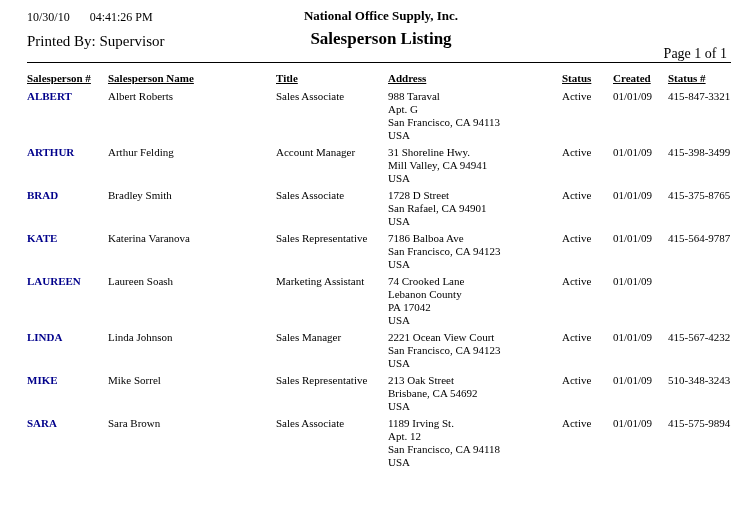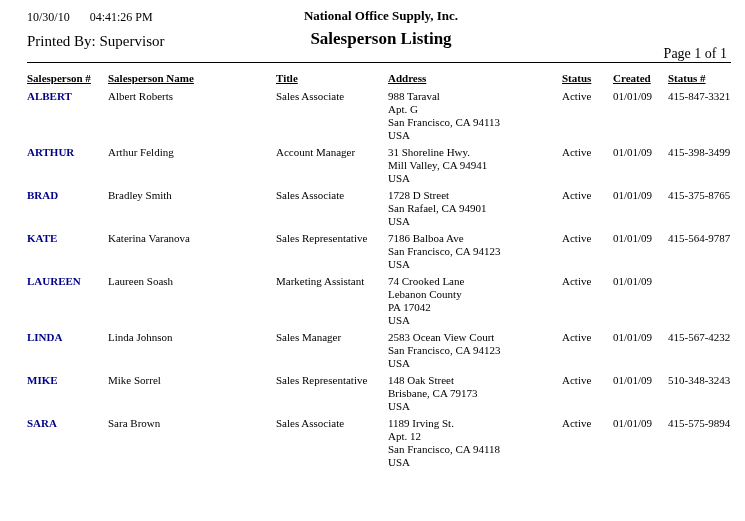--- a/index.html
+++ b/index.html
@@ -160,35 +160,35 @@
           </td>
           <td>Active</td>
           <td>01/01/09</td>
           <td></td>
         </tr>
         <tr>
           <td class="sp-id" style="color: rgb(0, 0, 139);">LINDA</td>
           <td>Linda Johnson</td>
           <td>Sales Manager</td>
           <td>
-            <div class="addr-line">2583 Ocean View Court</div>
+            <div class="addr-line">2221 Ocean View Court</div>
             <div class="addr-line">San Francisco, CA 94123</div>
             <div class="addr-line">USA</div>
           </td>
           <td>Active</td>
           <td>01/01/09</td>
           <td>415-567-4232</td>
         </tr>
         <tr>
           <td class="sp-id" style="color: rgb(0, 0, 139);">MIKE</td>
           <td>Mike Sorrel</td>
           <td>Sales Representative</td>
           <td>
-            <div class="addr-line">148 Oak Street</div>
-            <div class="addr-line">Brisbane, CA 79173</div>
+            <div class="addr-line">213 Oak Street</div>
+            <div class="addr-line">Brisbane, CA 54692</div>
             <div class="addr-line">USA</div>
           </td>
           <td>Active</td>
           <td>01/01/09</td>
           <td>510-348-3243</td>
         </tr>
         <tr>
           <td class="sp-id" style="color: rgb(0, 0, 139);">SARA</td>
           <td>Sara Brown</td>
           <td>Sales Associate</td>

